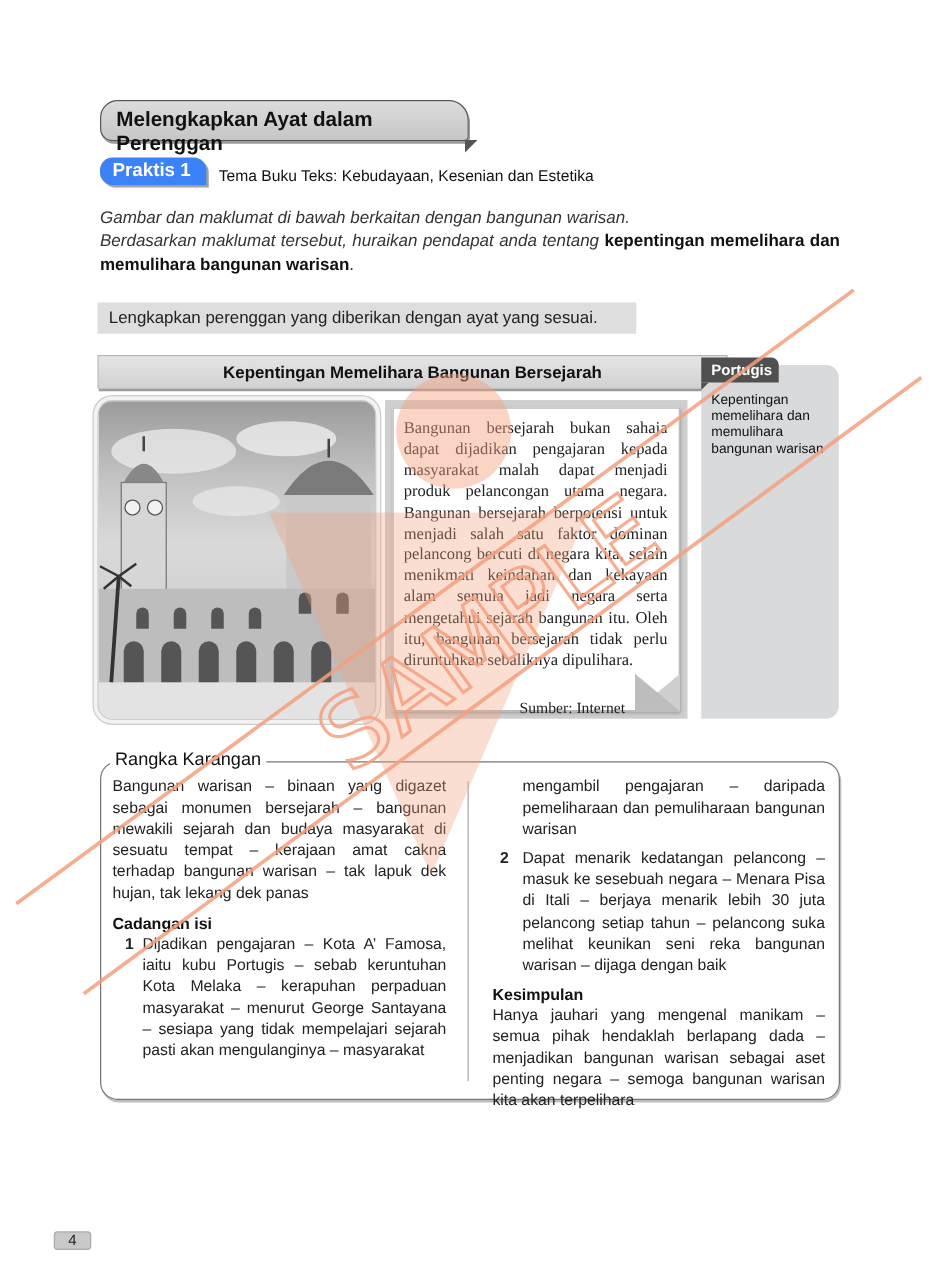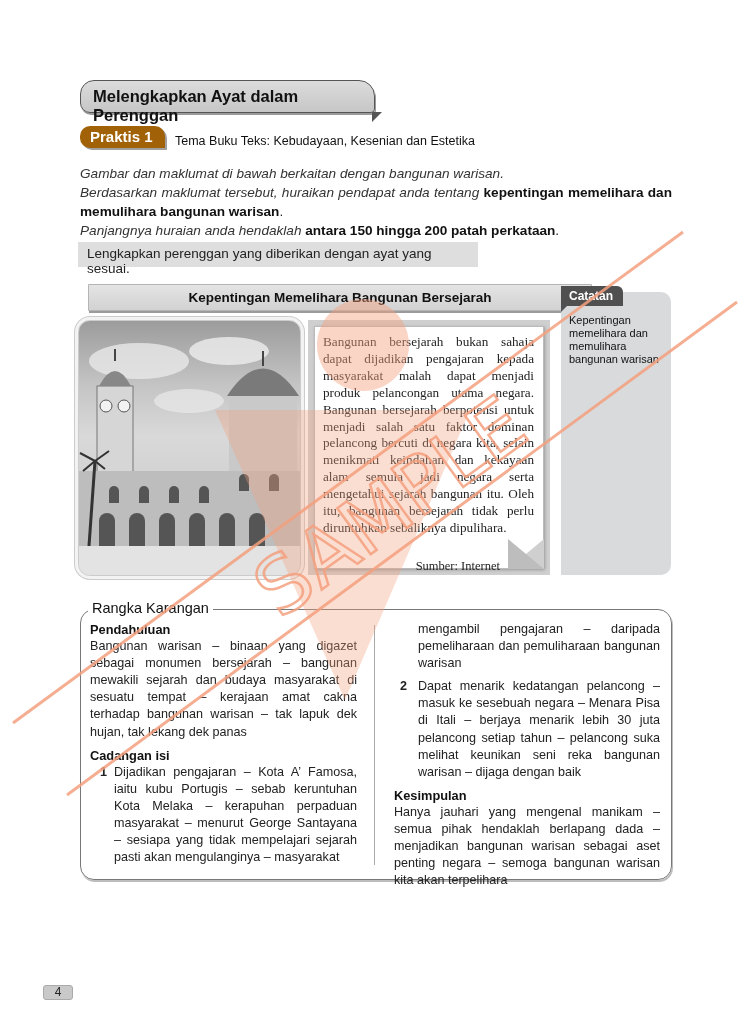--- a/index.html
+++ b/index.html
@@ -12,40 +12,40 @@
     border: 1.5px solid #555; border-radius: 14px 16px 4px 10px;
     font-size: 16.5px; font-weight: bold; padding: 6px 0 0 12px; color: #111;
     box-shadow: 1px 2px 0 #9a9a9a;
   }
   .section-title::after {
     content: ""; position: absolute; right: -8px; bottom: -10px;
     border-left: 10px solid #555; border-bottom: 10px solid transparent;
   }
   .praktis {
     position: absolute; left: 80px; top: 126px; width: 85px; height: 22px;
-    background: #a16207; border-radius: 10px 10px 0 10px; color: #fff;
+    background: #3b82f6; border-radius: 10px 10px 0 10px; color: #fff;
     font-weight: bold; font-size: 15px; padding: 2px 0 0 10px;
     box-shadow: 2px 2px 0 #a0a0a0;
   }
   .tema { position: absolute; left: 175px; top: 134px; font-size: 12.5px; color: #111; }
 
   .instructions { position: absolute; left: 80px; top: 164px; width: 592px; font-size: 13.6px; line-height: 19px; text-align: justify; color: #222; }
   .instructions i { font-style: italic; color: #333; }
   .instructions b { font-weight: bold; color: #111; }
 
   .complete-box {
-    position: absolute; left: 78px; top: 242px; width: 400px; height: 25px;
+    position: absolute; left: 78px; top: 242px; width: 431px; height: 25px;
     background: #dedede; font-size: 13.5px; padding: 4px 0 0 9px; color: #222;
   }
 
   .article-header {
     position: absolute; left: 78px; top: 284px; width: 504px; height: 27px;
     background: linear-gradient(#e4e4e4, #d2d2d2); border: 1px solid #b5b5b5;
     border-radius: 0 0 10px 0; box-shadow: 1px 2px 0 #9b9b9b;
-    text-align: center; font-weight: bold; font-size: 13.5px; padding-top: 5px; color: #111; margin-left: 10px;
+    text-align: center; font-weight: bold; font-size: 13.5px; padding-top: 5px; color: #111;
   }
   .photo {
     position: absolute; left: 78px; top: 320px; width: 223px; height: 256px;
     border: 1px solid #ccc; border-radius: 12px; overflow: hidden;
     background: linear-gradient(#9c9c9c 0%, #c4c4c4 25%, #d9d9d9 45%, #cfcfcf 70%, #dcdcdc 100%);
     box-shadow: 0 0 0 3px #f3f3f3, 0 0 0 4px #ccc;
   }
   .note-back {
     position: absolute; left: 308px; top: 320px; width: 242px; height: 255px; background: #cfcfcf;
   }
@@ -106,21 +106,20 @@
 <body>
 
 <div class="section-title">Melengkapkan Ayat dalam Perenggan</div>
 
 <div class="praktis">Praktis 1</div>
 <div class="tema">Tema Buku Teks: Kebudayaan, Kesenian dan Estetika</div>
 
 <div class="instructions">
   <div><i>Gambar dan maklumat di bawah berkaitan dengan bangunan warisan.</i></div>
   <div><i>Berdasarkan maklumat tersebut, huraikan pendapat anda tentang </i><b>kepentingan memelihara dan memulihara bangunan warisan</b><span>.</span></div>
-  <div><i>Panjangnya huraian anda hendaklah </i><b>antara 150 hingga 200 patah perkataan</b><span>.</span></div>
 </div>
 
 <div class="complete-box">Lengkapkan perenggan yang diberikan dengan ayat yang sesuai.</div>
 
 <div class="article-header">Kepentingan Memelihara Bangunan Bersejarah</div>
 
 <div class="photo">
   <svg width="223" height="256" viewBox="0 0 223 256">
     <ellipse cx="60" cy="40" rx="50" ry="18" fill="#e8e8e8" opacity=".8"></ellipse>
     <ellipse cx="150" cy="30" rx="40" ry="14" fill="#ededed" opacity=".8"></ellipse>
@@ -156,29 +155,28 @@
 
 <div class="note-back"></div>
 <div class="note">
   <div>Bangunan bersejarah bukan sahaja dapat dijadikan pengajaran kepada masyarakat malah dapat menjadi produk pelancongan utama negara. Bangunan bersejarah berpotensi untuk menjadi salah satu faktor dominan pelancong bercuti di negara kita, selain menikmati keindahan dan kekayaan alam semula jadi negara serta mengetahui sejarah bangunan itu. Oleh itu, bangunan bersejarah tidak perlu diruntuhkan sebaliknya dipulihara.</div>
   <div class="src">Sumber: Internet</div>
   <div class="curl-bg"></div>
   <div class="curl"></div>
 </div>
 
 <div class="catatan-panel"></div>
-<div class="catatan-tag">Catatan</div>
+<div class="catatan-tag">Portugis</div>
 <div class="catatan-text">Kepentingan memelihara dan memulihara bangunan warisan</div>
 
 <div class="rangka"></div>
 <div class="rangka-title">Rangka Karangan</div>
 <div class="divider"></div>
 
 <div class="col" style="left:90px; top:621px; width:267px;">
-  <h4>Pendahuluan</h4>
   <div>Bangunan warisan – binaan yang digazet sebagai monumen bersejarah – bangunan mewakili sejarah dan budaya masyarakat di sesuatu tempat – kerajaan amat cakna terhadap bangunan warisan – tak lapuk dek hujan, tak lekang dek panas</div>
   <h4 style="margin-top:6px;">Cadangan isi</h4>
   <div class="item">
     <span class="num">1</span>
     <span>Dijadikan pengajaran – Kota A’ Famosa, iaitu kubu Portugis – sebab keruntuhan Kota Melaka – kerapuhan perpaduan masyarakat – menurut George Santayana – sesiapa yang tidak mempelajari sejarah pasti akan mengulanginya – masyarakat</span>
   </div>
 </div>
 
 <div class="col" style="left:394px; top:621px; width:266px;">
   <div class="item">

